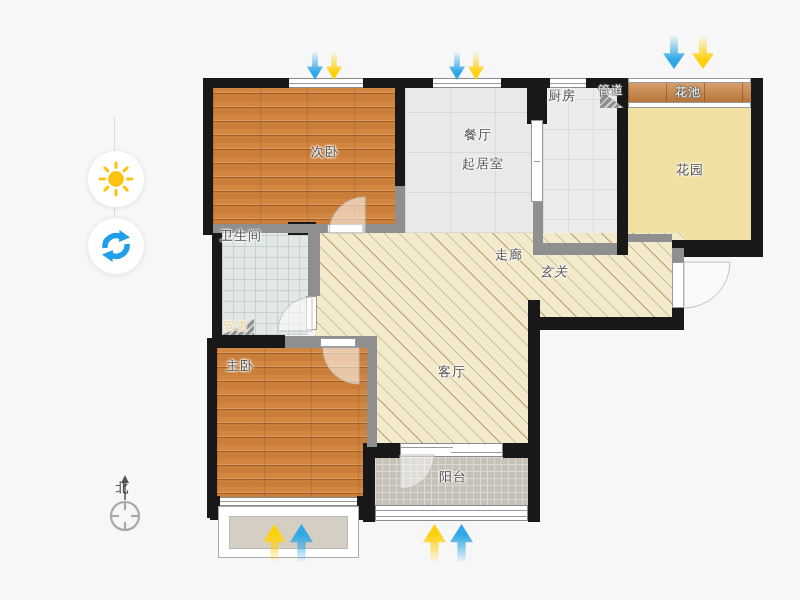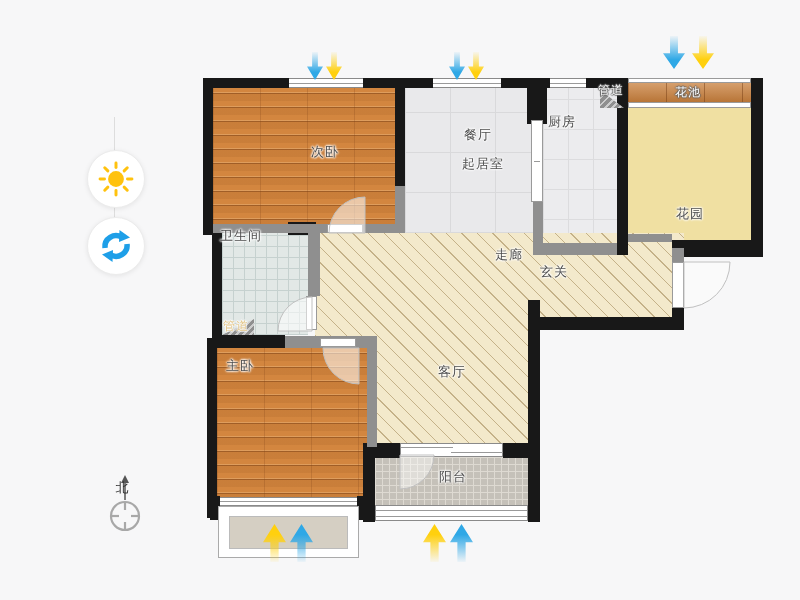--- a/index.html
+++ b/index.html
@@ -160,27 +160,27 @@
     <path d="M365,233 L329,233 A36 36 0 0 1 365,197 Z" fill="rgba(255,255,255,0.55)" stroke="#c0c0c0" stroke-width="1"></path>
     <path d="M359,348 L323,348 A36 36 0 0 0 359,384 Z" fill="rgba(255,255,255,0.55)" stroke="#c0c0c0" stroke-width="1"></path>
     <path d="M312,331 L312,297 A34 34 0 0 0 278,331 Z" fill="rgba(255,255,255,0.55)" stroke="#c0c0c0" stroke-width="1"></path>
     <path d="M400,455 L434,455 A34 34 0 0 1 400,489 Z" fill="rgba(255,255,255,0.45)" stroke="#c0c0c0" stroke-width="1"></path>
     <path d="M684,262 L684,308 A46 46 0 0 0 730,262 Z" fill="rgba(250,250,250,0.8)" stroke="#c0c0c0" stroke-width="1"></path>
   </svg>
 
   <span class="room-label" style="left:325px;top:152px;">次卧</span>
   <span class="room-label" style="left:466px;top:135px;padding-left:24px;">餐厅</span>
   <span class="room-label" style="left:483px;top:164px;">起居室</span>
-  <span class="room-label" style="left:562px;top:122px;">厨房</span>
+  <span class="room-label" style="left:562px;top:96px;">厨房</span>
   <span class="room-label outline-label" style="left:611px;top:90px;">管道</span>
   <span class="room-label outline-label" style="left:688px;top:92px;">花池</span>
-  <span class="room-label" style="left:690px;top:170px;margin-top:44px;">花园</span>
+  <span class="room-label" style="left:690px;top:170px;">花园</span>
   <span class="room-label" style="left:241px;top:236px;">卫生间</span>
   <span class="room-label" style="left:509px;top:255px;">走廊</span>
-  <span class="room-label" style="left:554px;top:272px;">玄关</span>
+  <span class="room-label" style="left:554px;top:272px;font-style:italic;">玄关</span>
   <span class="room-label tan-label" style="left:236px;top:326px;">管道</span>
   <span class="room-label" style="left:240px;top:366px;">主卧</span>
   <span class="room-label" style="left:452px;top:372px;">客厅</span>
   <span class="room-label" style="left:453px;top:477px;">阳台</span>
 
   <div class="arrow arr-down blue-down" style="left:307px;top:52px;width:16px;height:28px;"></div>
   <div class="arrow arr-down yellow-down" style="left:326px;top:52px;width:16px;height:28px;"></div>
   <div class="arrow arr-down blue-down" style="left:449px;top:52px;width:16px;height:28px;"></div>
   <div class="arrow arr-down yellow-down" style="left:468px;top:52px;width:16px;height:28px;"></div>
   <div class="arrow arr-down blue-down" style="left:663px;top:36px;width:22px;height:33px;"></div>

